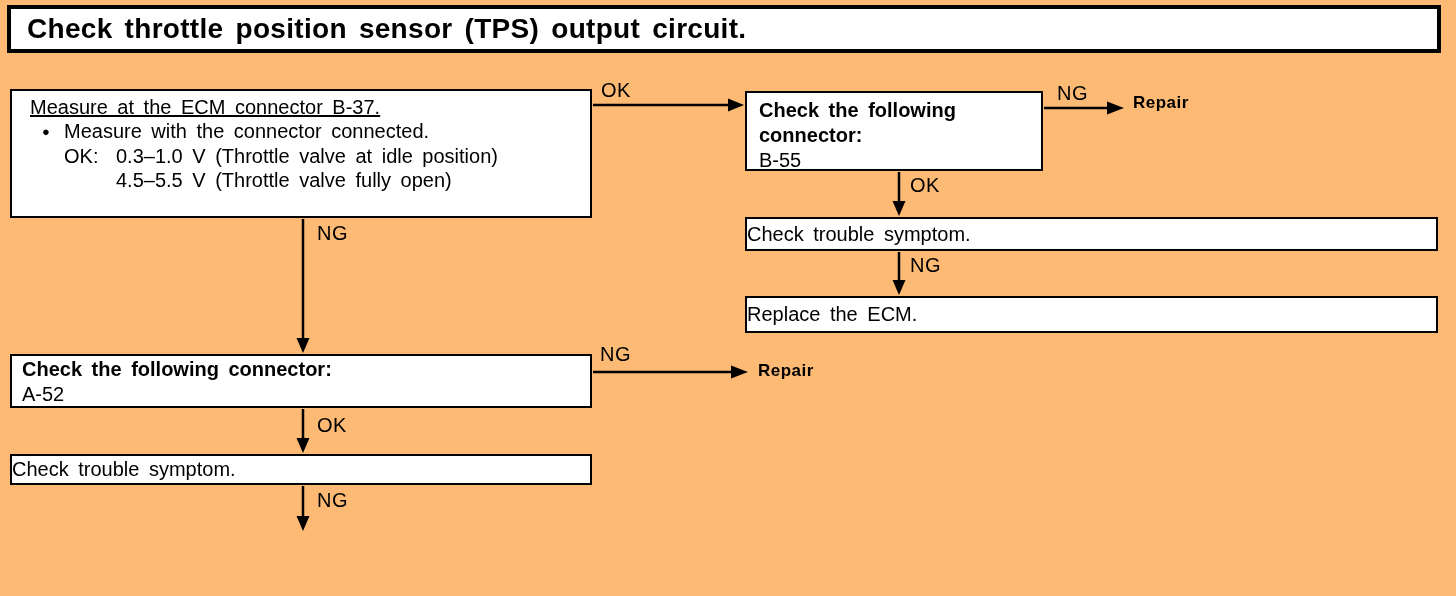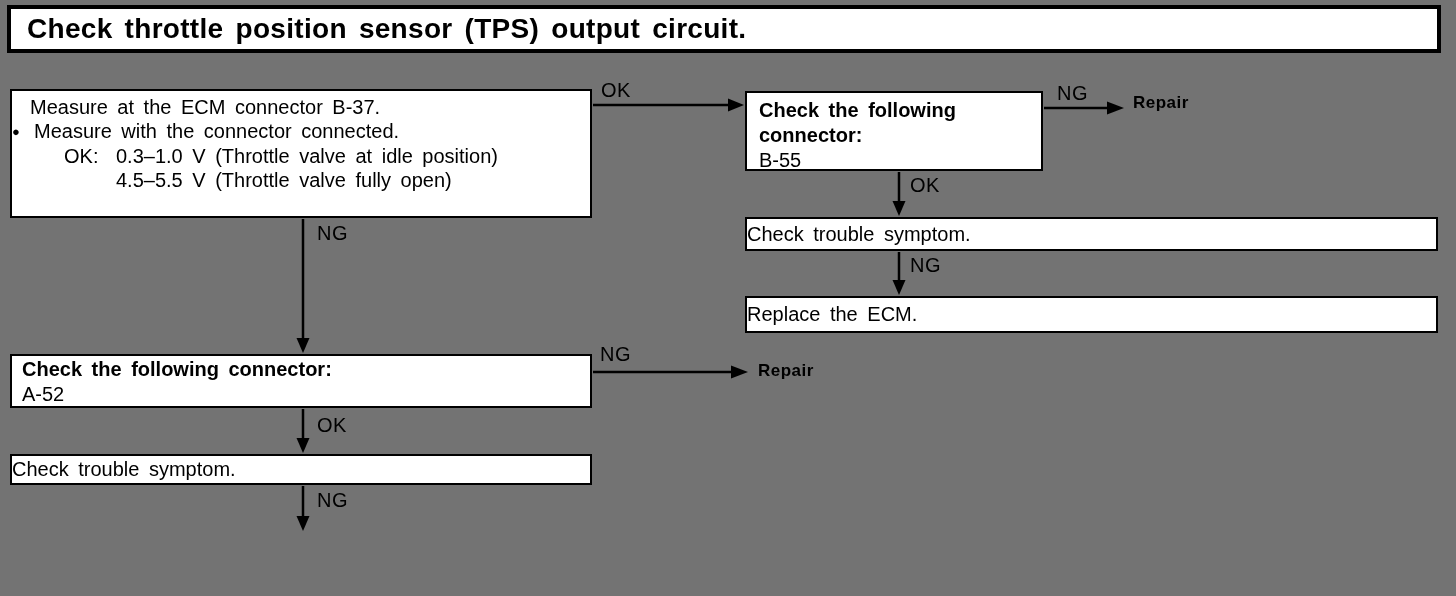--- a/index.html
+++ b/index.html
@@ -1,33 +1,33 @@
 <!DOCTYPE html>
 <html><head>
 <meta charset="utf-8">
 <style>
   html, body { margin:0; padding:0; background:#ffffff; }
   .canvas {
-    position:relative; width:1456px; height:596px; background:#737373;
+    position:relative; width:1456px; height:596px; background:#fdba74;
     font-family:"Liberation Sans", sans-serif; color:#000; overflow:hidden;
   }
   .box {
     position:absolute; border:2px solid #000; background:#fff; box-sizing:border-box;
     font-size:20px; color:#000; word-spacing:4px;
   }
   .title-box {
     position:absolute; left:7px; top:5px; width:1434px; height:48px;
     border:4px solid #000; box-sizing:border-box; background:#fff;
     display:flex; align-items:center; padding-left:16px;
     font-size:28px; font-weight:700; letter-spacing:0.3px; word-spacing:4px;
     white-space:nowrap;
   }
   .measure-box { left:10px; top:89px; width:582px; height:129px; padding-top:4px; line-height:24px; }
-  .m-intro  { padding-left:18px; }
-  .m-bullet { }
+  .m-intro  { padding-left:18px;text-decoration:underline; }
+  .m-bullet { padding-left:30px; }
   .m-bullet .bullet { display:inline-block; width:22px; font-size:13px; vertical-align:2px; }
   .m-ok  { padding-left:52px; }
   .m-ok .ok-prefix { display:inline-block; width:52px; font-weight:400; }
   .m-ok2 { padding-left:104px; }
 
   .b37-box { left:745px; top:91px; width:298px; height:80px; padding:5px 12px; line-height:25px; }
   .a52-box { left:10px;  top:354px; width:582px; height:54px; padding:1px 10px; line-height:25px; }
   .conn-heading { font-weight:700; }
   .conn-id { font-weight:400; }
 

